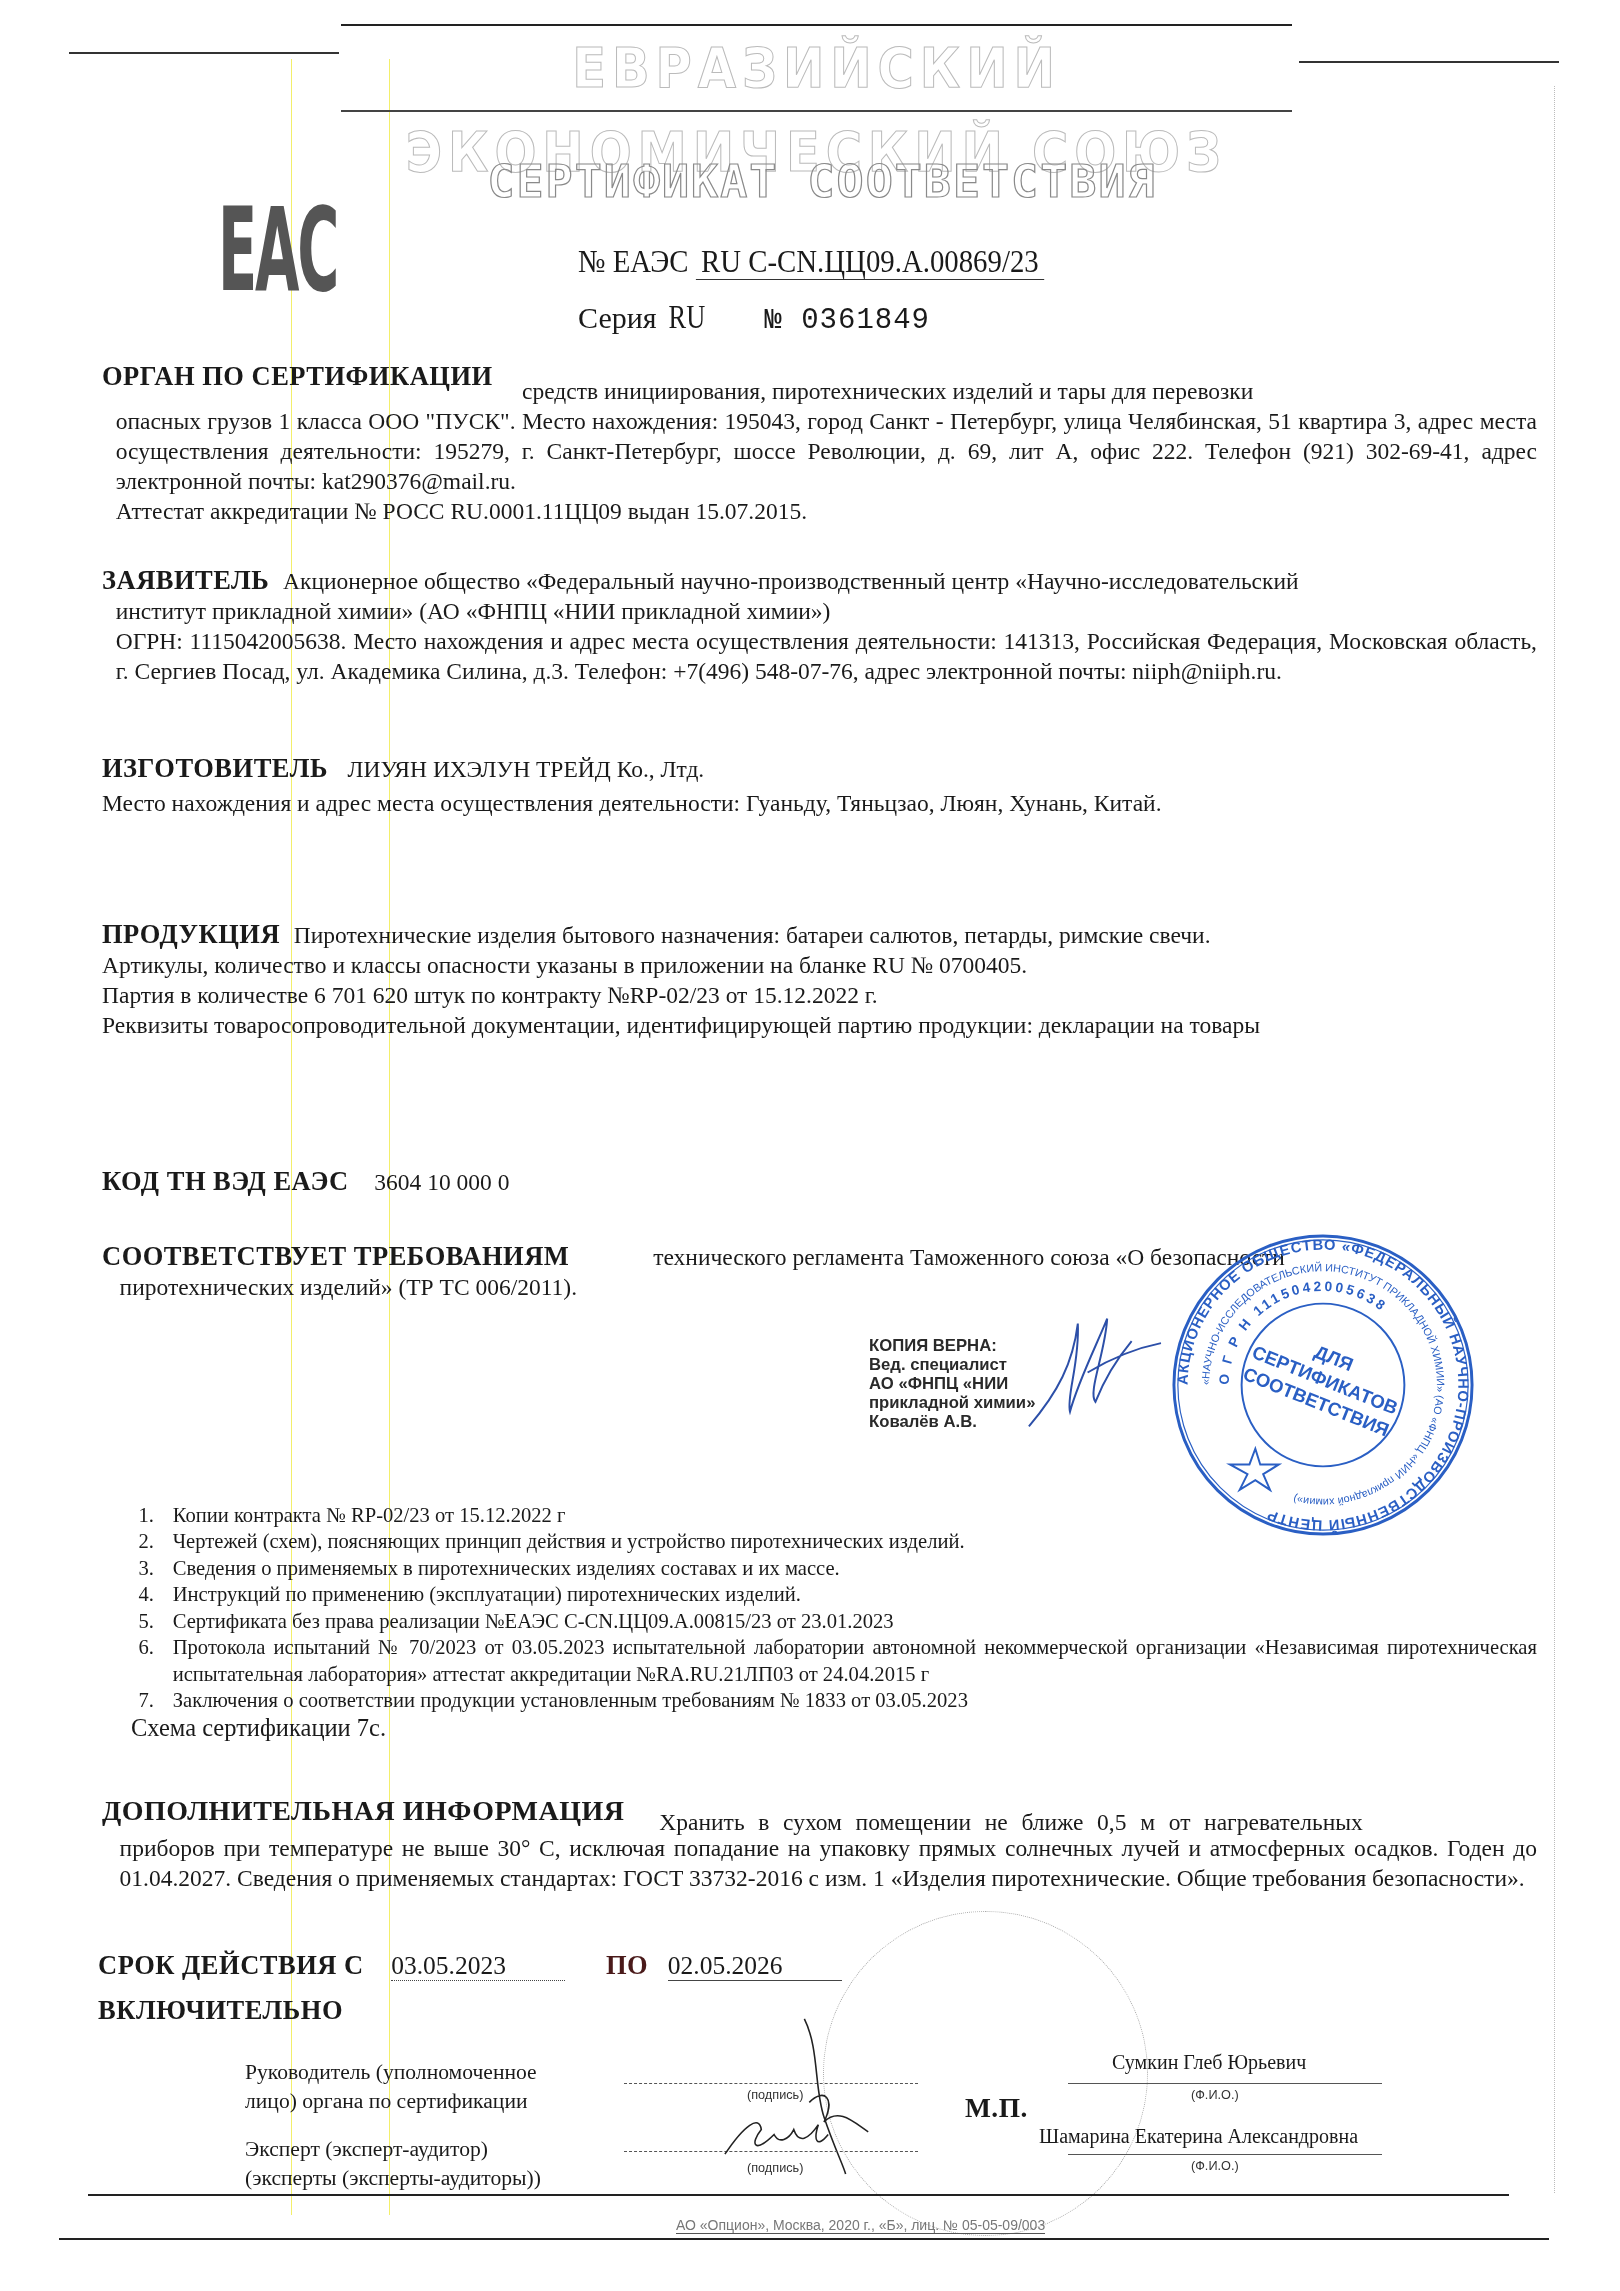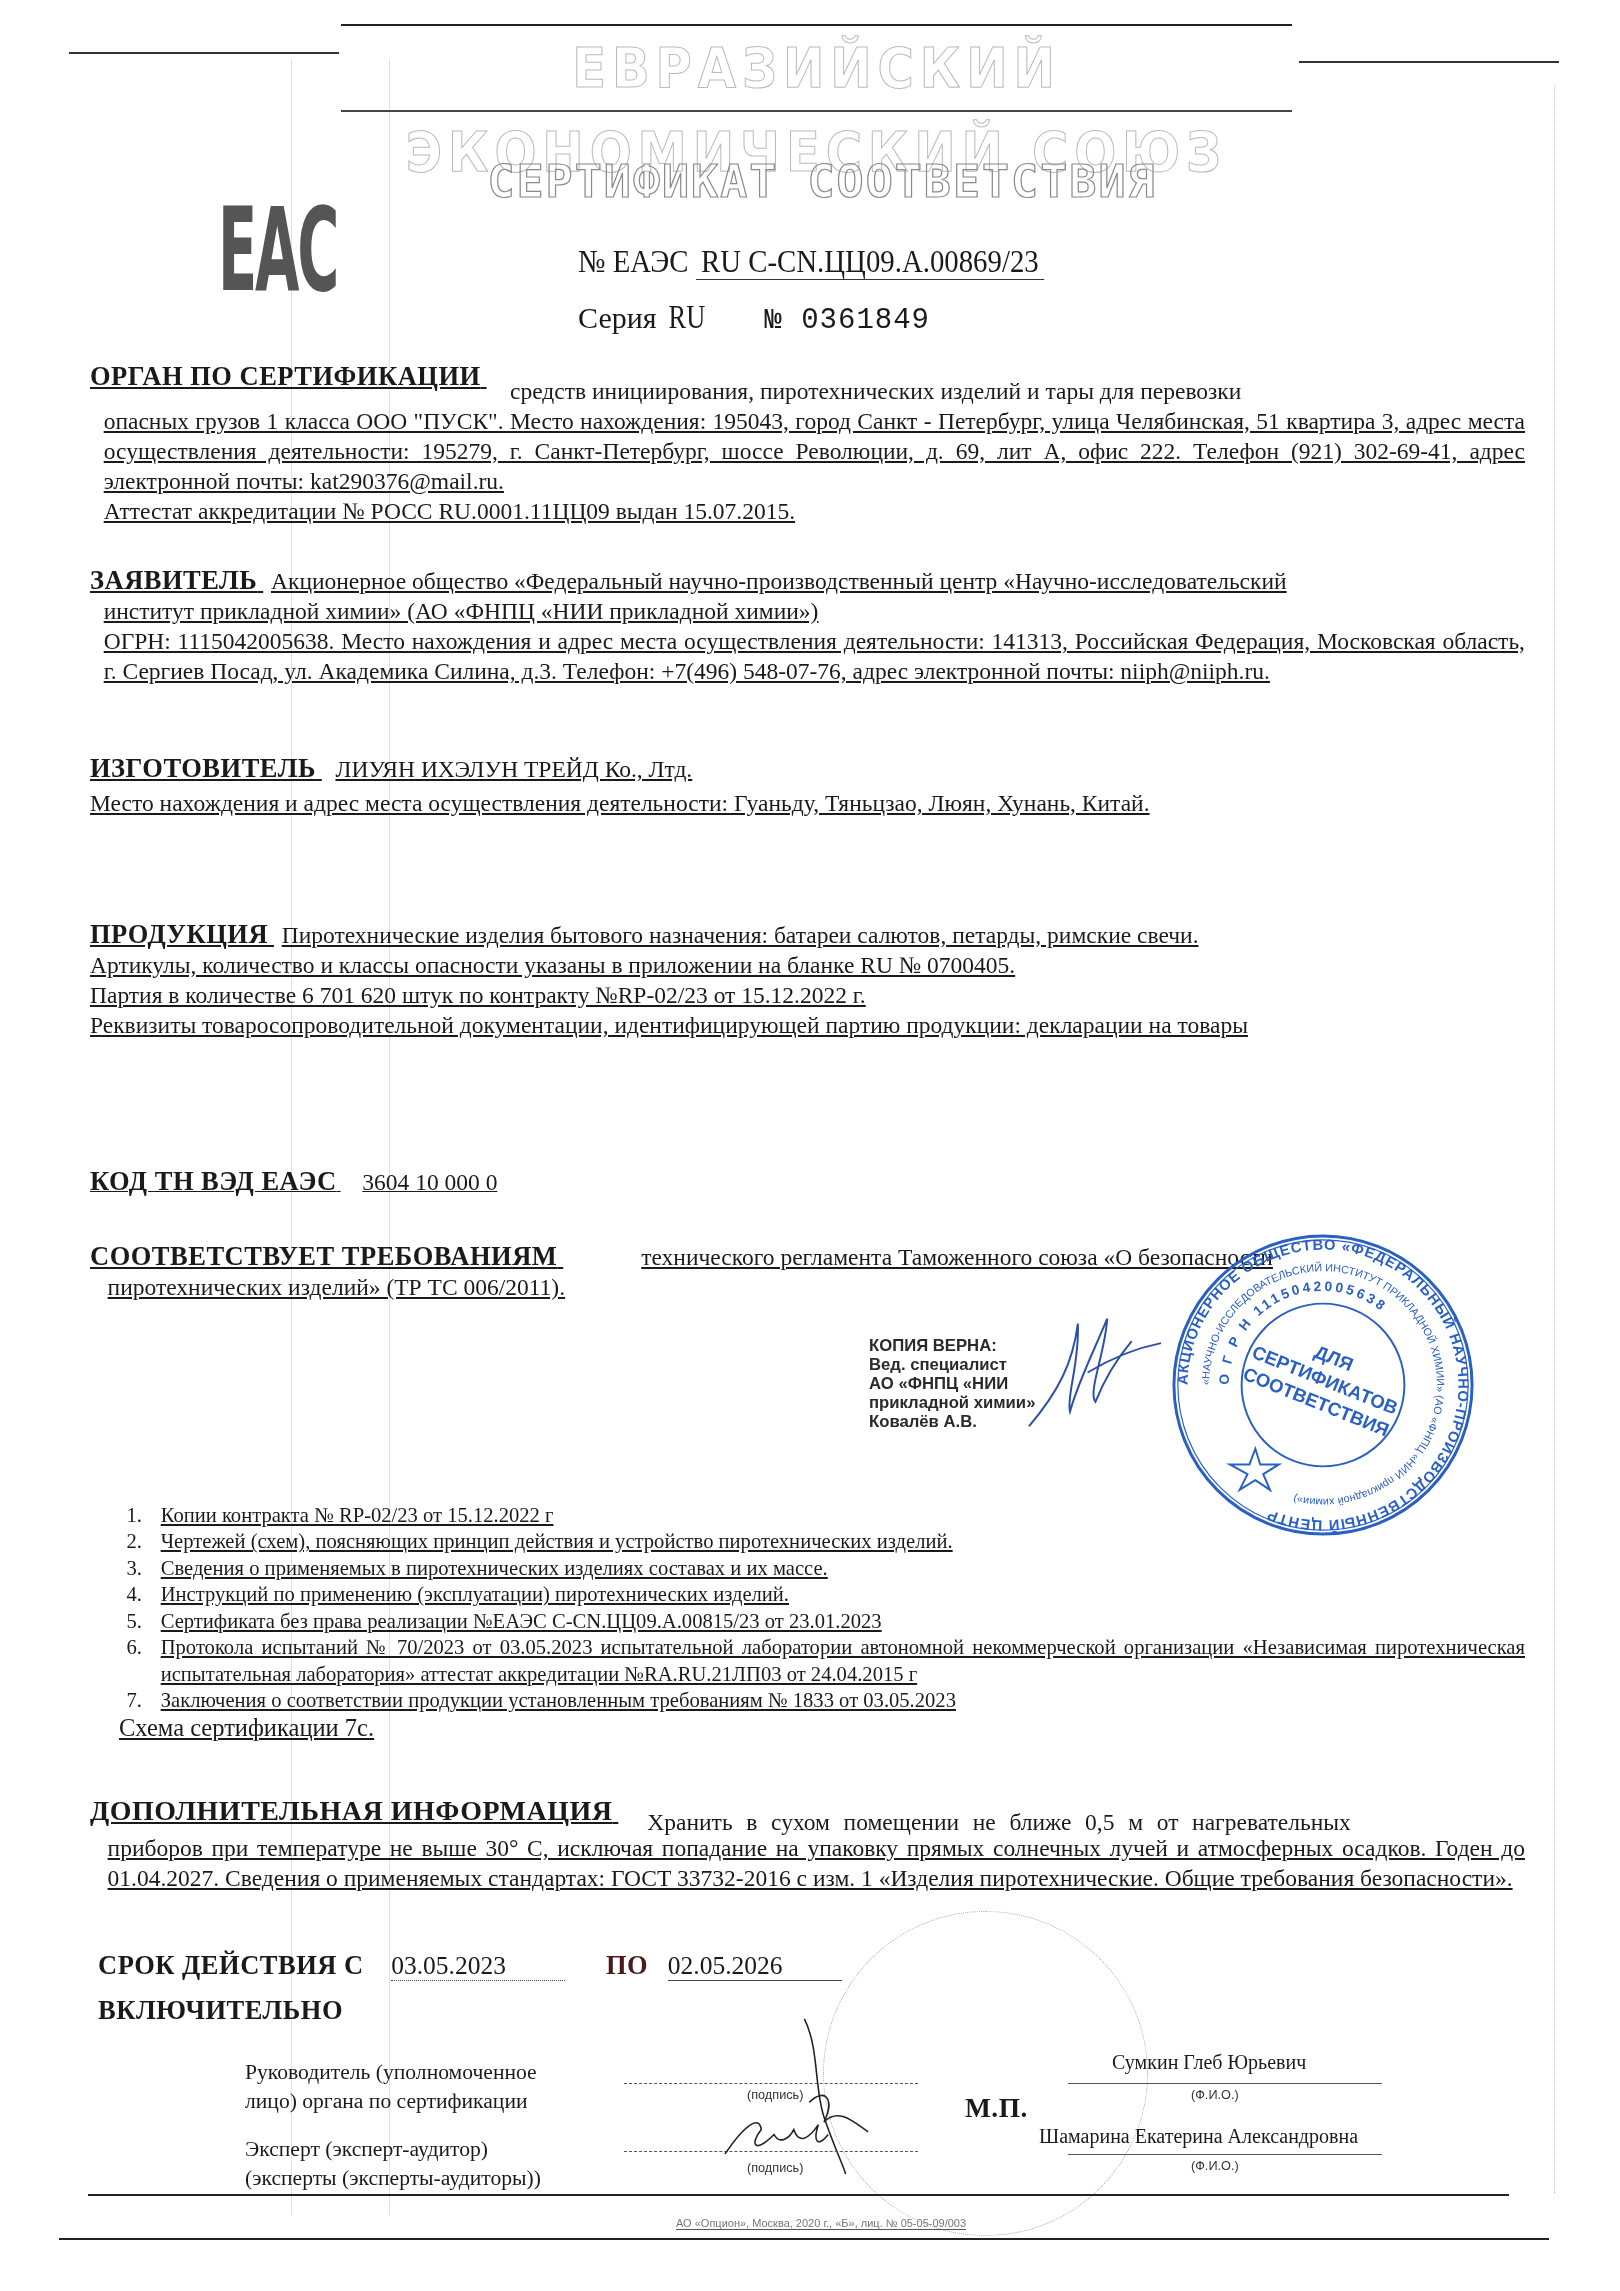--- a/index.html
+++ b/index.html
@@ -18,21 +18,21 @@
   .eac { position:absolute; left:218px; top:201px; width:94px; height:98px;
          font-family:"DejaVu Sans Condensed","DejaVu Sans",sans-serif; font-weight:bold; font-size:116px;
          line-height:98px; color:#555; transform:scaleX(0.55); transform-origin:left top; letter-spacing:-3.9px; }
   .certno { position:absolute; left:578px; top:243px; font-size:32px; transform:scaleX(0.9); transform-origin:left; }
   .certno .u { border-bottom:1px solid #333; padding:0 5.9px; }
   .series { position:absolute; left:578px; top:299px; font-size:30px; }
   .series .mono { font-family:"Liberation Mono",monospace; font-size:29px; letter-spacing:1px; margin-left:47px; }
   .series .ru { font-size:33px; transform:scaleX(0.8); display:inline-block; }
   .h { font-weight:bold; font-size:26.5px; letter-spacing:0.5px; }
   .p { font-size:23.5px; line-height:30px; text-align:justify; }
-  .block { position:absolute; left:90px; width:1435px;text-decoration:underline; }
+  .block { position:absolute; left:102px; width:1435px; }
   .indent { padding-left:13.7px; }
   .stamp { position:absolute; left:1171px; top:1233px; width:304px; height:304px; }
   .copy { position:absolute; left:869px; top:1336px; font-family:"Liberation Sans",sans-serif; font-weight:bold;
           font-size:16.7px; line-height:19px; color:#2a2a2a; }
   ol.list { margin:0; padding-left:57px; font-size:20.6px; line-height:26.5px; }
   ol.list li { padding-left:13.7px; }
   .sig-label { position:absolute; font-size:21.6px; line-height:29px; }
   .sig-line { position:absolute; border-bottom:1px dashed #555; }
   .small { position:absolute; font-family:"Liberation Sans",sans-serif; font-size:12.7px; color:#333; }
   .name { position:absolute; font-size:20px; }
@@ -204,15 +204,15 @@
 <div class="sig-line" style="left:624px;top:2151px;width:294px;"></div>
 <div class="small" style="left:747px;top:2161px;">(подпись)</div>
 <svg class="abs" style="left:720px;top:2105px;" width="118" height="59" viewBox="0 0 120 60">
   <path d="M5 50 C25 20 40 10 42 25 C30 40 35 50 55 30 C60 40 70 35 75 25 C80 40 90 35 100 20 C95 35 98 45 110 30" fill="none" stroke="#222" stroke-width="1.6"></path>
 </svg>
 <div class="sig-line" style="left:1068px;top:2154px;width:314px;border-bottom-style:solid;"></div>
 <div class="name" style="left:1039px;top:2125px;">Шамарина Екатерина Александровна</div>
 <div class="small" style="left:1191px;top:2159px;">(Ф.И.О.)</div>
 
 <div class="abs" style="left:88px;top:2194px;width:1421px;border-top:2px solid #222;"></div>
-<div class="small" style="left:676px;top:2217px;font-size:11px;color:#777;border-bottom:1px solid #555;">АО «Опцион», Москва, 2020 г., «Б», лиц. № 05-05-09/003</div>
+<div class="small" style="left:676px;top:2217px;font-size:14px;color:#777;border-bottom:1px solid #555;">АО «Опцион», Москва, 2020 г., «Б», лиц. № 05-05-09/003</div>
 <div class="footer"></div>
 
 
 </body></html>

